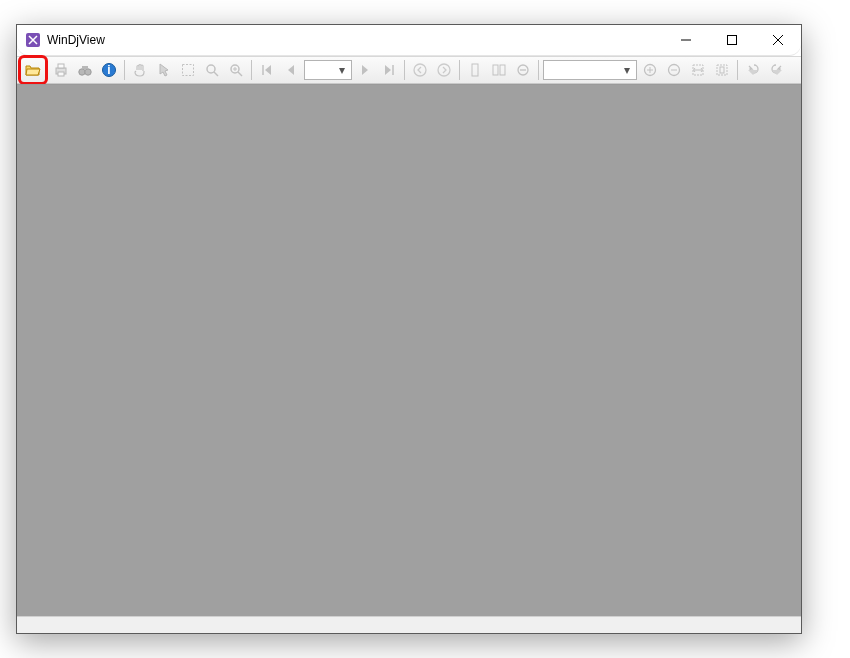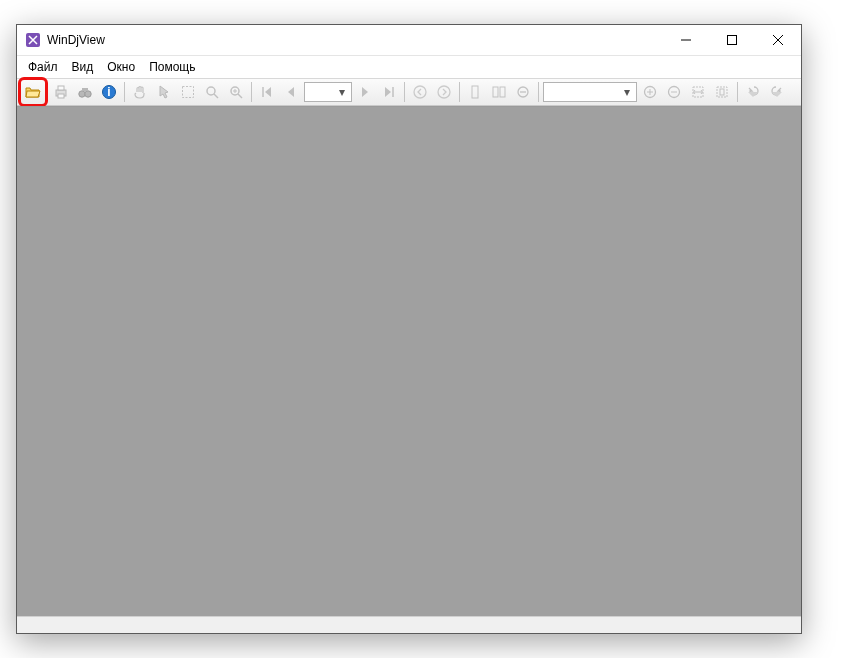--- a/index.html
+++ b/index.html
@@ -1,18 +1,18 @@
 <!DOCTYPE html>
 <html><head>
 <meta charset="utf-8">
 <style>
 *{box-sizing:border-box;margin:0;padding:0;font-family:"Segoe UI",Tahoma,sans-serif;font-size:12px;}
 body{background:#fff;padding:24px 16px;}
 .window{width:786px;height:610px;border:1px solid #5a5a5a;box-shadow:0 8px 30px rgba(0,0,0,.35);display:flex;flex-direction:column;background:#fff;}
-.titlebar{height:31px;background:#fff;display:flex;align-items:center;padding-left:8px;border-bottom:1px solid #e5e5e5;}
+.titlebar{height:31px;background:#fff;display:flex;align-items:center;padding-left:8px;border-bottom:1px solid #e5e5e5;border-radius:12px;}
 .titlebar .appicon{width:16px;height:16px;margin-right:6px;}
 .titlebar .title{flex:0 0 auto;color:#000;}
 .titlebar .spacer{flex:1;}
 .winbtn{width:46px;height:31px;display:flex;align-items:center;justify-content:center;color:#000;}
 .menubar{height:22px;background:#fff;display:flex;align-items:center;padding-left:4px;}
 .menuitem{padding:2px 7px;cursor:default;}
 .toolbar{height:28px;background:linear-gradient(#fbfbfb,#ececec);border-top:1px solid #d8d8d8;border-bottom:1px solid #c9c9c9;display:flex;align-items:center;padding:0 3px;gap:2px;}
 .tb{width:22px;height:22px;display:flex;align-items:center;justify-content:center;border-radius:2px;}
 .tb.disabled{opacity:.55;}
 .tb svg{display:block;}
@@ -49,26 +49,20 @@
         </svg>
       </div>
     <div class="winbtn close">
         <svg width="10" height="10">
           <line x1="0" y1="0" x2="10" y2="10" stroke="currentColor" stroke-width="1"></line>
           <line x1="10" y1="0" x2="0" y2="10" stroke="currentColor" stroke-width="1"></line>
         </svg>
       </div>
   </div>
 
-  <div class="menubar">
-    <div class="menuitem">Файл</div>
-    <div class="menuitem">Вид</div>
-    <div class="menuitem">Окно</div>
-    <div class="menuitem">Помощь</div>
-  </div>
 
   <div class="toolbar">
     <span class="highlight">
       <div class="tb">
           <span>
             <svg width="16" height="16">
               <path d="M1 4h4l1 2h8v7H1z" fill="#f6d66b" stroke="#b8860b" stroke-width="1"></path>
               <path d="M2 7h13l-2 6H1z" fill="#ffe89a" stroke="#b8860b"></path>
             </svg>
           </span>

